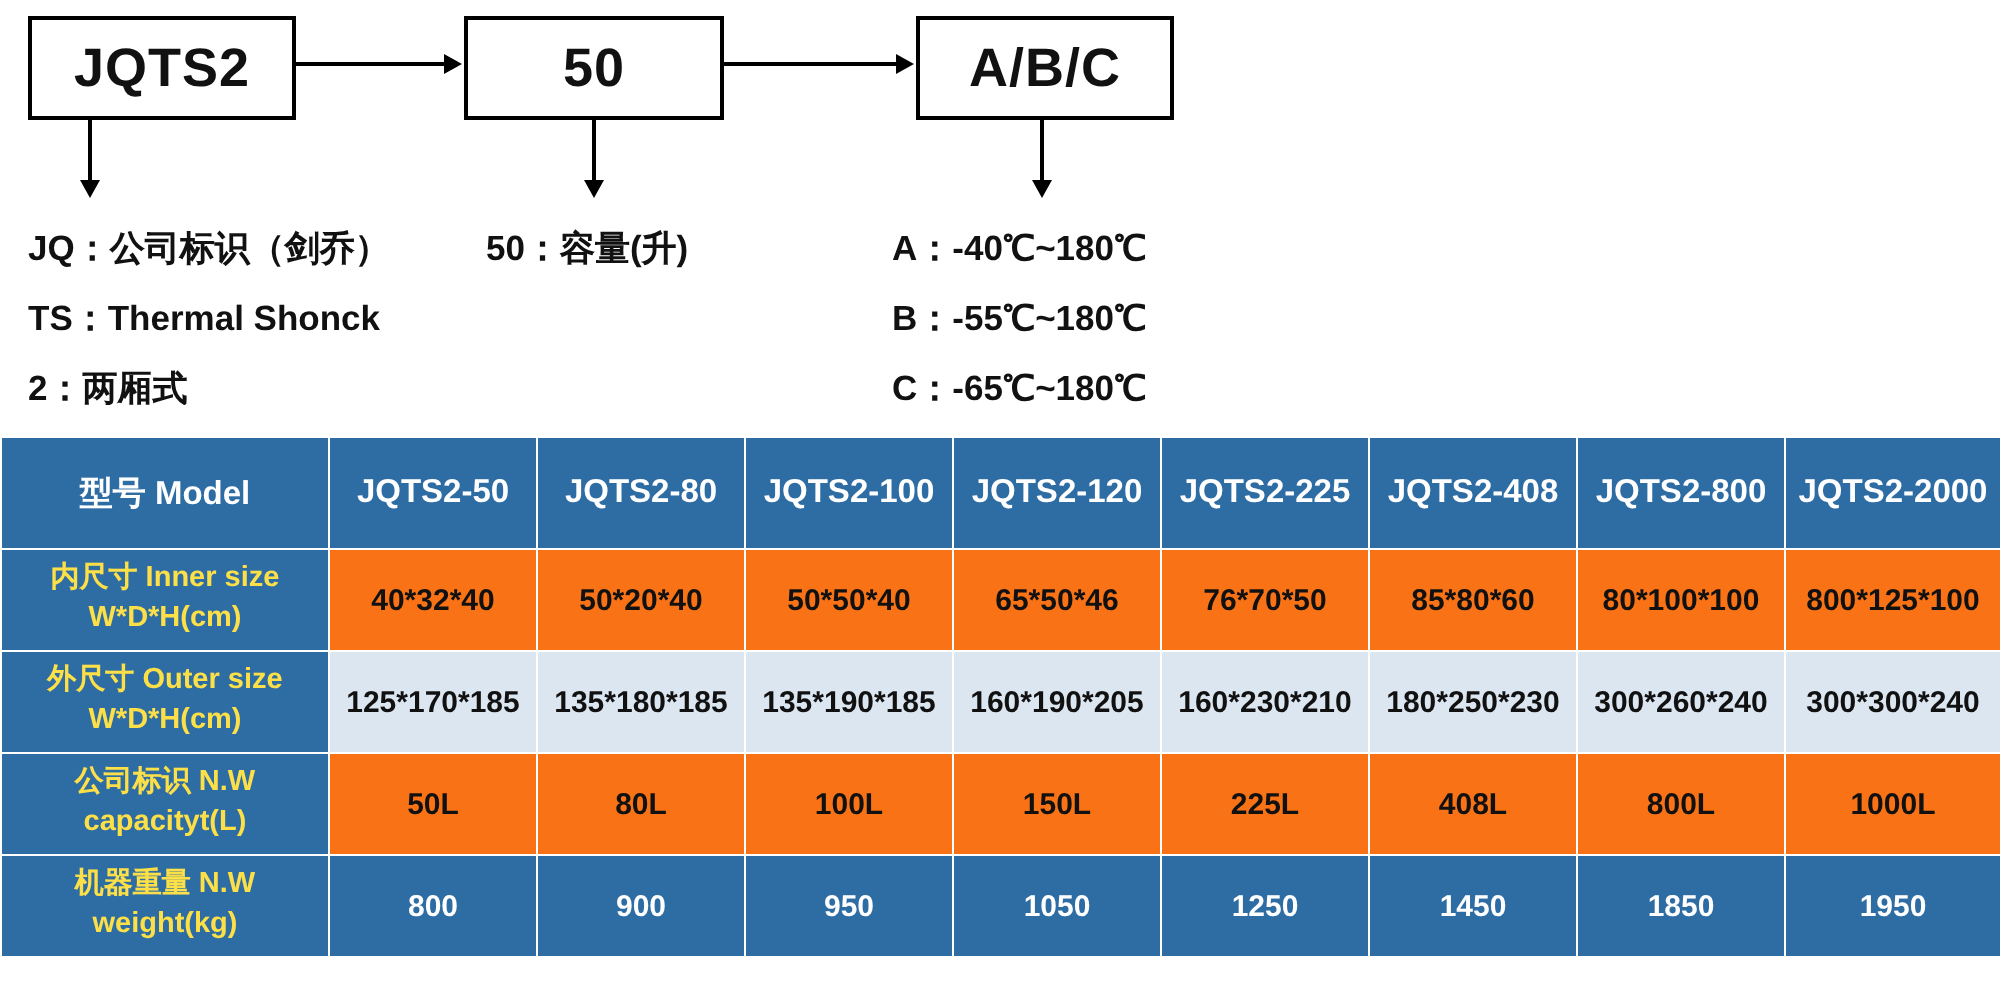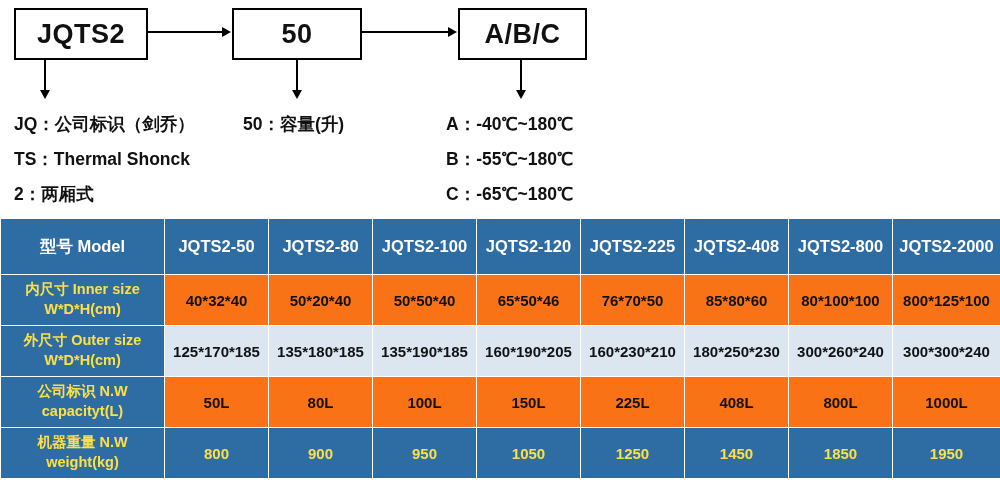--- a/index.html
+++ b/index.html
@@ -124,21 +124,21 @@
   }
   tbody td {
     font-size: 15px;
     color: #111;
     height: 48px;
   }
   tbody tr.band-light td { background: #f97316; }
   tbody tr.band-shade td { background: #dce6f1; margin-left: 41px; }
   tbody tr.band-blue td {
     background: #2e6ca4;
-    color: #fde047;
+    color: #ffffff;
   }
   col.c0 { width: 164px; }
   col.cx { width: 104px; }
   col.clast { width: 108px; }
   .rh-line { display: block; }
 </style>
 </head>
 <body>
 
 <div id="root">

